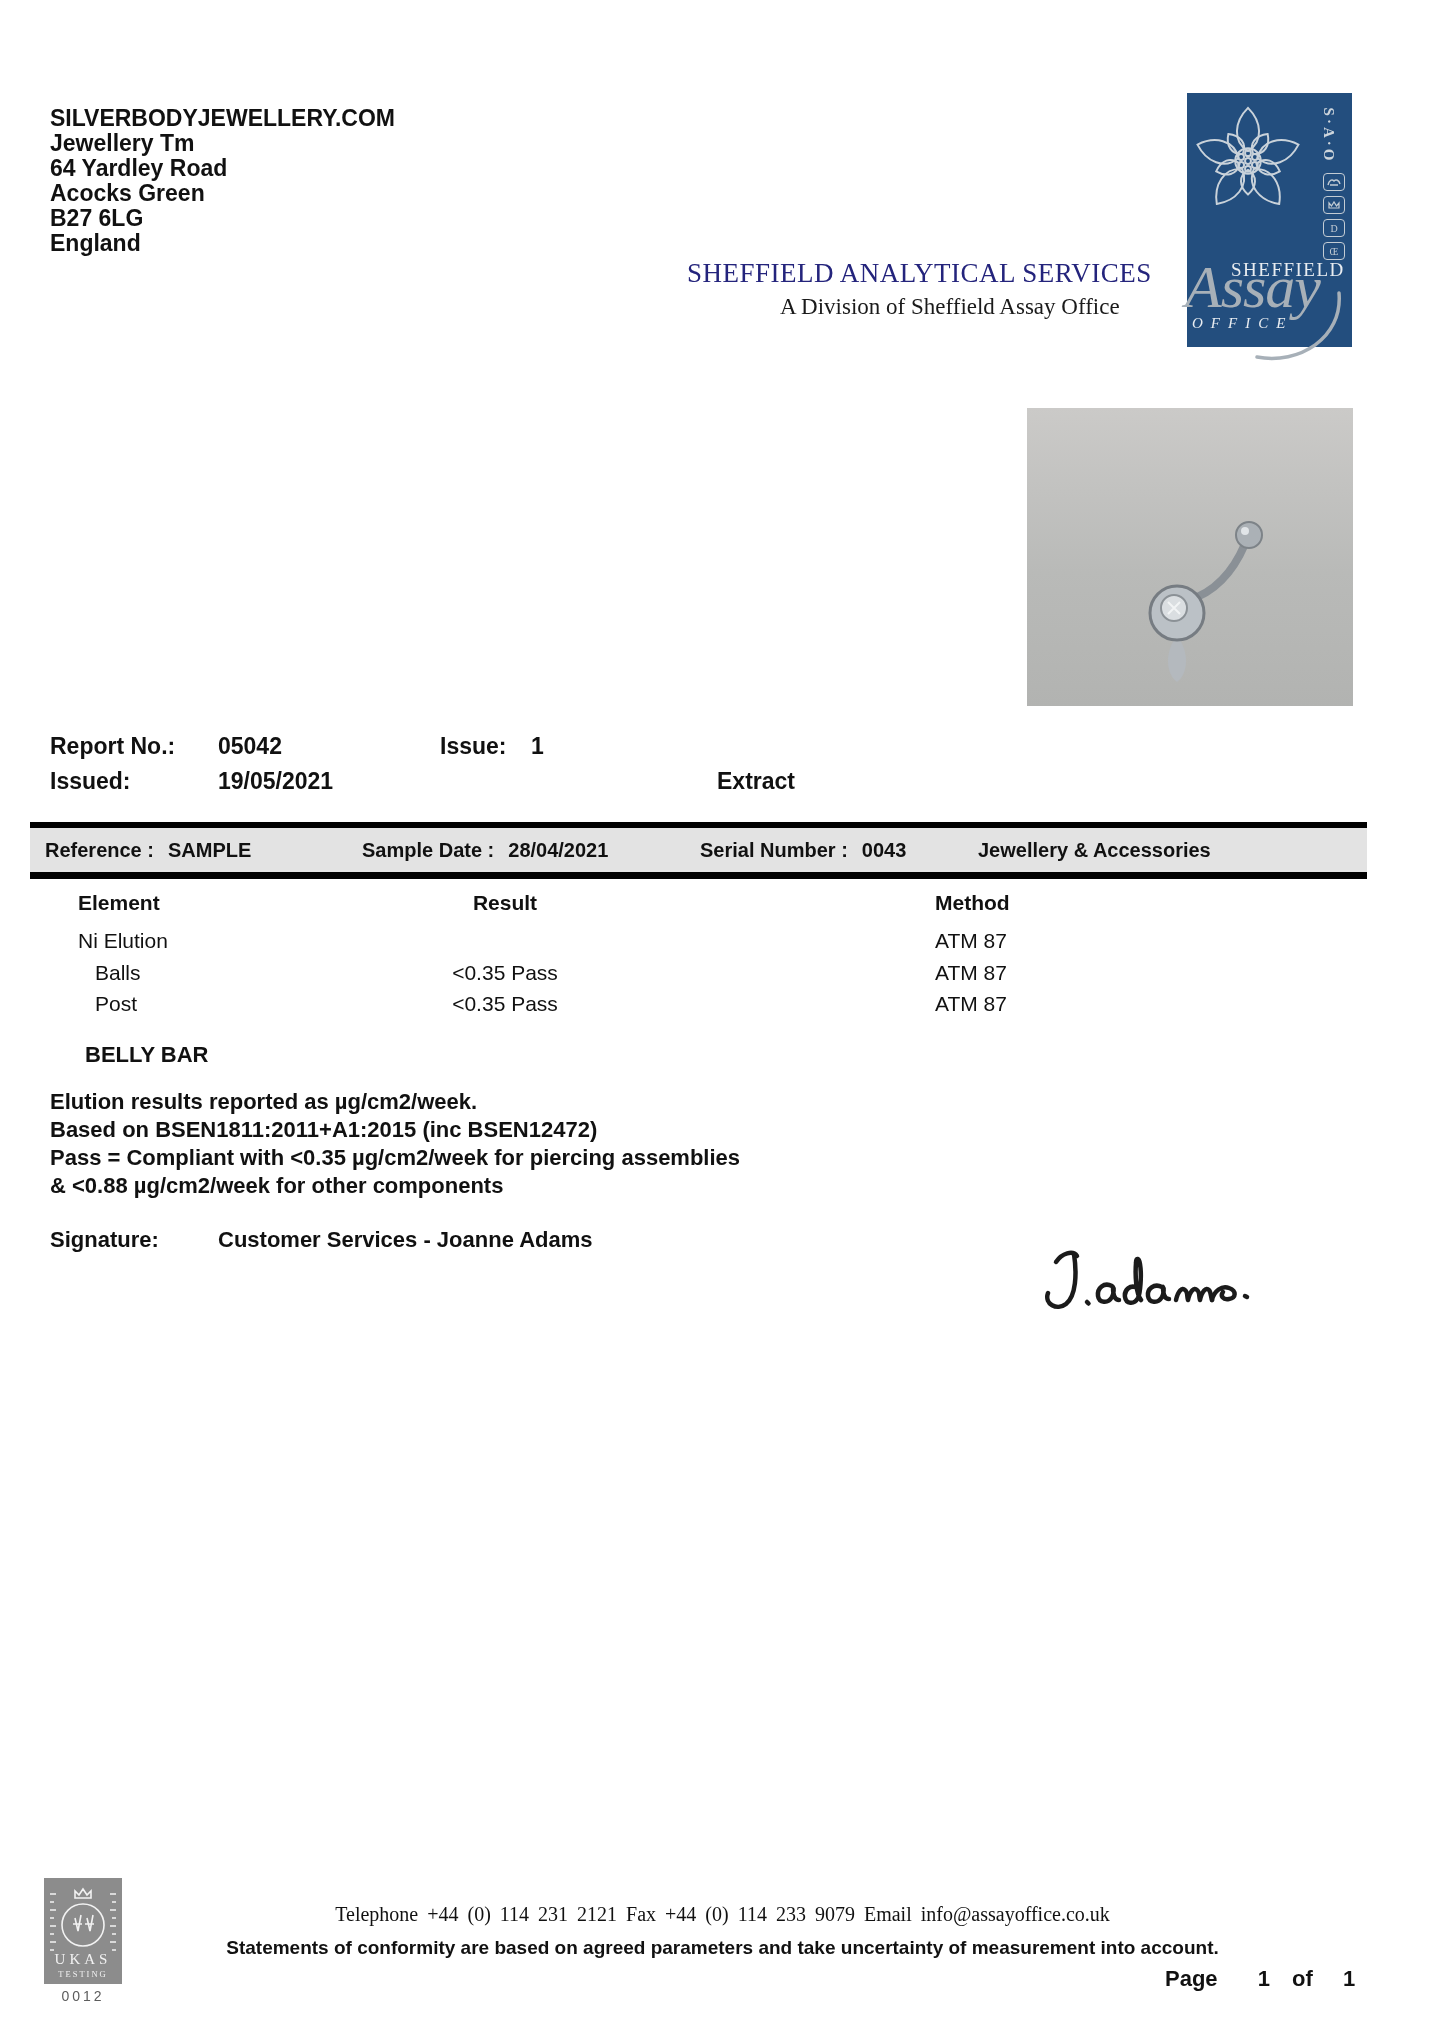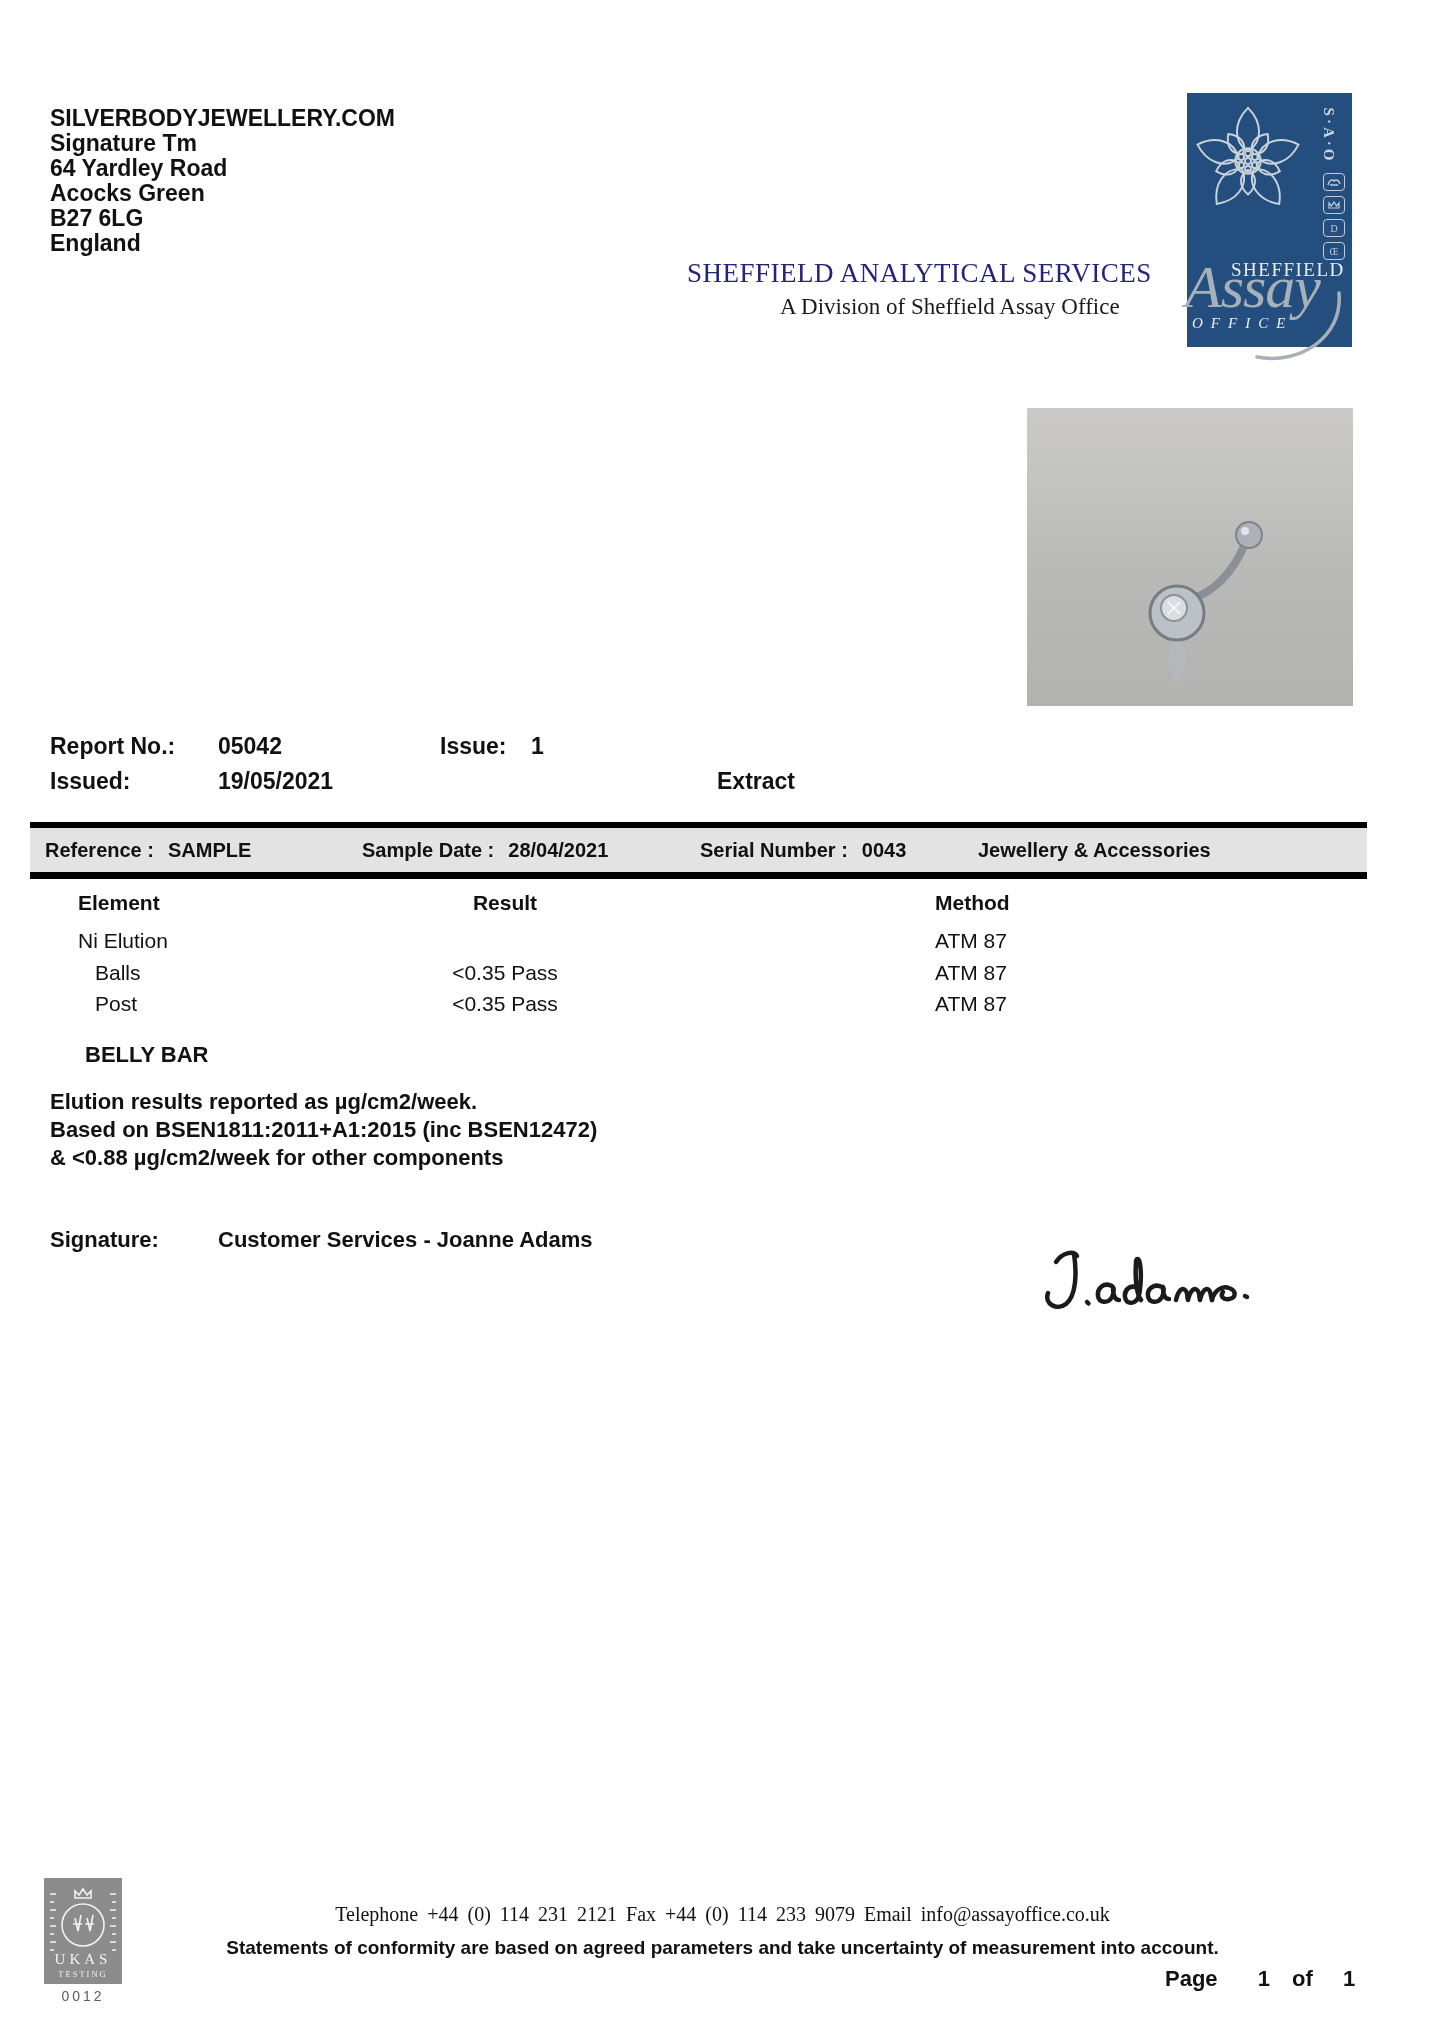--- a/index.html
+++ b/index.html
@@ -75,21 +75,21 @@
   .ukas-num{position:absolute;left:44px;top:1988px;width:78px;text-align:center;
             color:#5c5c5c;font-size:14px;letter-spacing:3px;}
 </style>
 </head>
 <body>
 
 <div class="page">
 
   <div class="addr">
     <div>SILVERBODYJEWELLERY.COM</div>
-    <div>Signature Tm</div>
+    <div>Jewellery Tm</div>
     <div>64 Yardley Road</div>
     <div>Acocks Green</div>
     <div>B27 6LG</div>
     <div>England</div>
   </div>
 
   <div class="org-title">SHEFFIELD ANALYTICAL SERVICES</div>
   <div class="org-subtitle">A Division of Sheffield Assay Office</div>
 
   <div class="logo">
@@ -192,20 +192,21 @@
     <span class="c1i" style="position:absolute;">Post</span>
     <span class="c2">&lt;0.35 Pass</span>
     <span class="c3">ATM 87</span>
   </div>
 
   <div class="item-name">BELLY BAR</div>
 
   <div class="notes">
     <div>Elution results reported as µg/cm2/week.</div>
     <div>Based on BSEN1811:2011+A1:2015 (inc BSEN12472)</div>
+    <div>Pass = Compliant with &lt;0.35 µg/cm2/week for piercing assemblies</div>
     <div>&amp; &lt;0.88 µg/cm2/week for other components</div>
   </div>
 
   <div class="sig-row">
     <span class="m-abs" style="left:50px;top:0;">Signature:</span>
     <span class="m-abs" style="left:218px;top:0;">Customer Services - Joanne Adams</span>
   </div>
   <svg class="handwriting" viewBox="0 0 250 100" width="250" height="100">
     <g stroke="#1b1b1b" stroke-width="4.5" fill="none" stroke-linecap="round" stroke-linejoin="round">
       <path d="M26 24 C32 15 43 12 47 18"></path>

